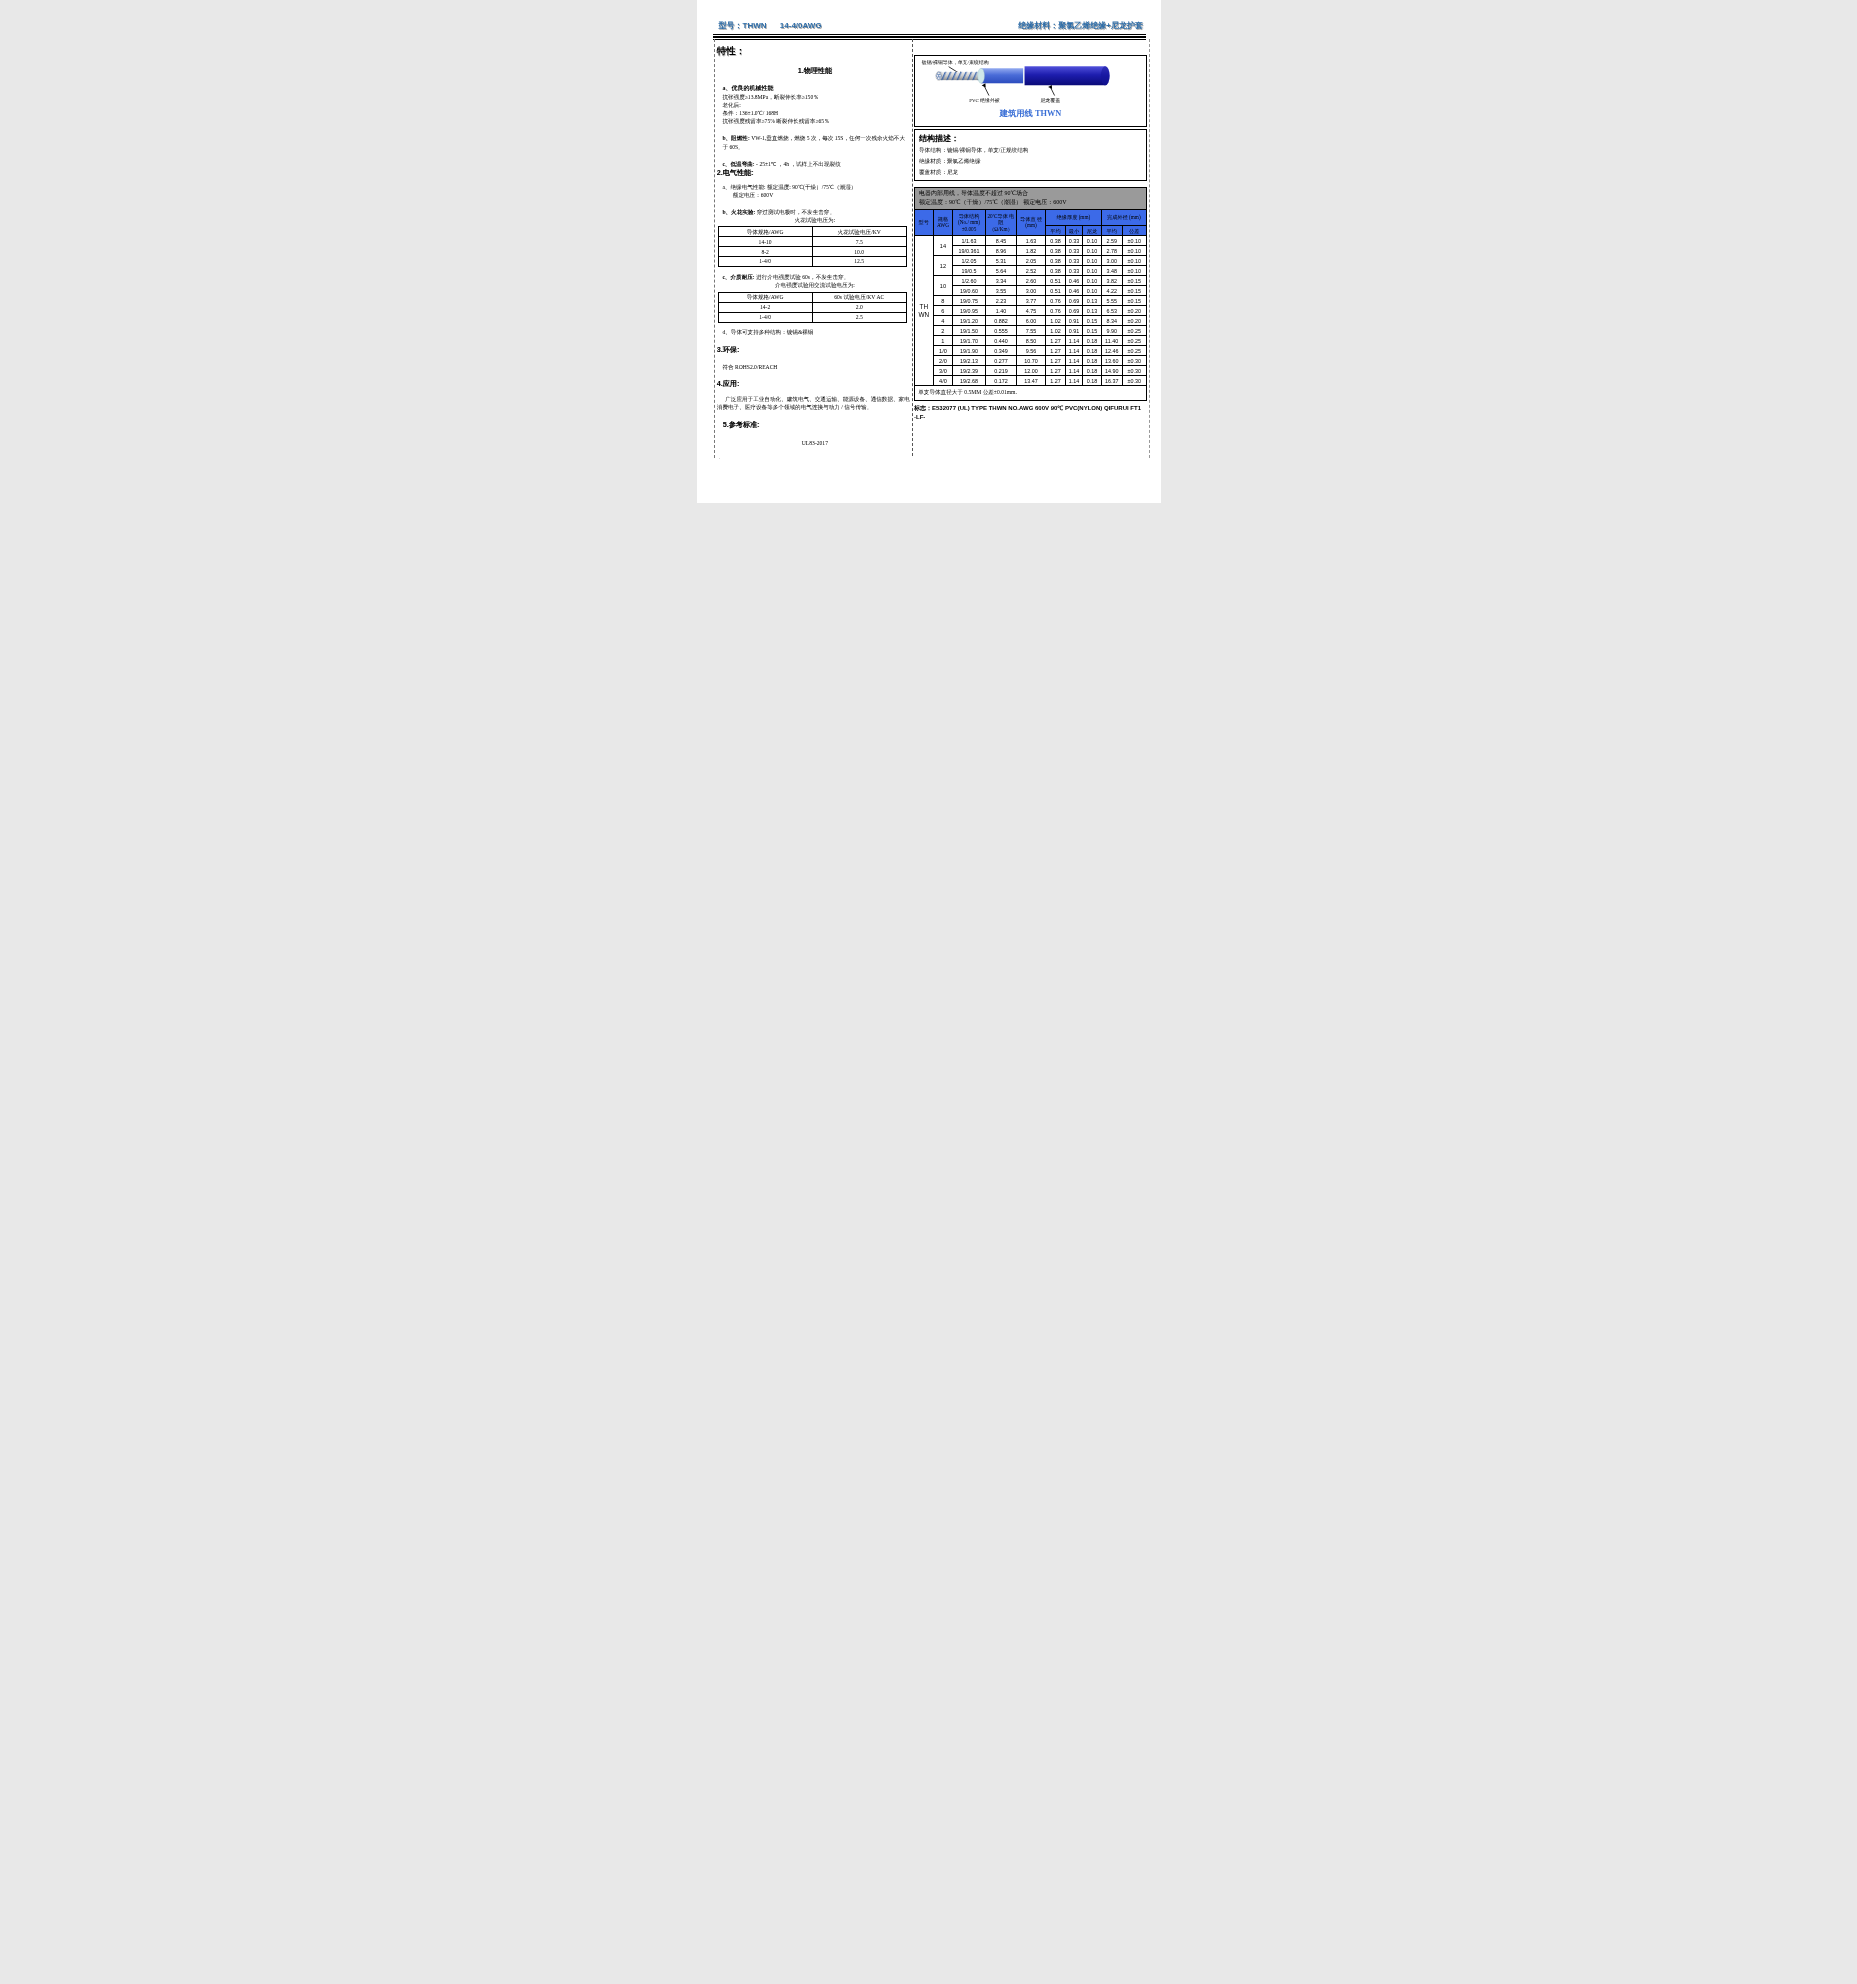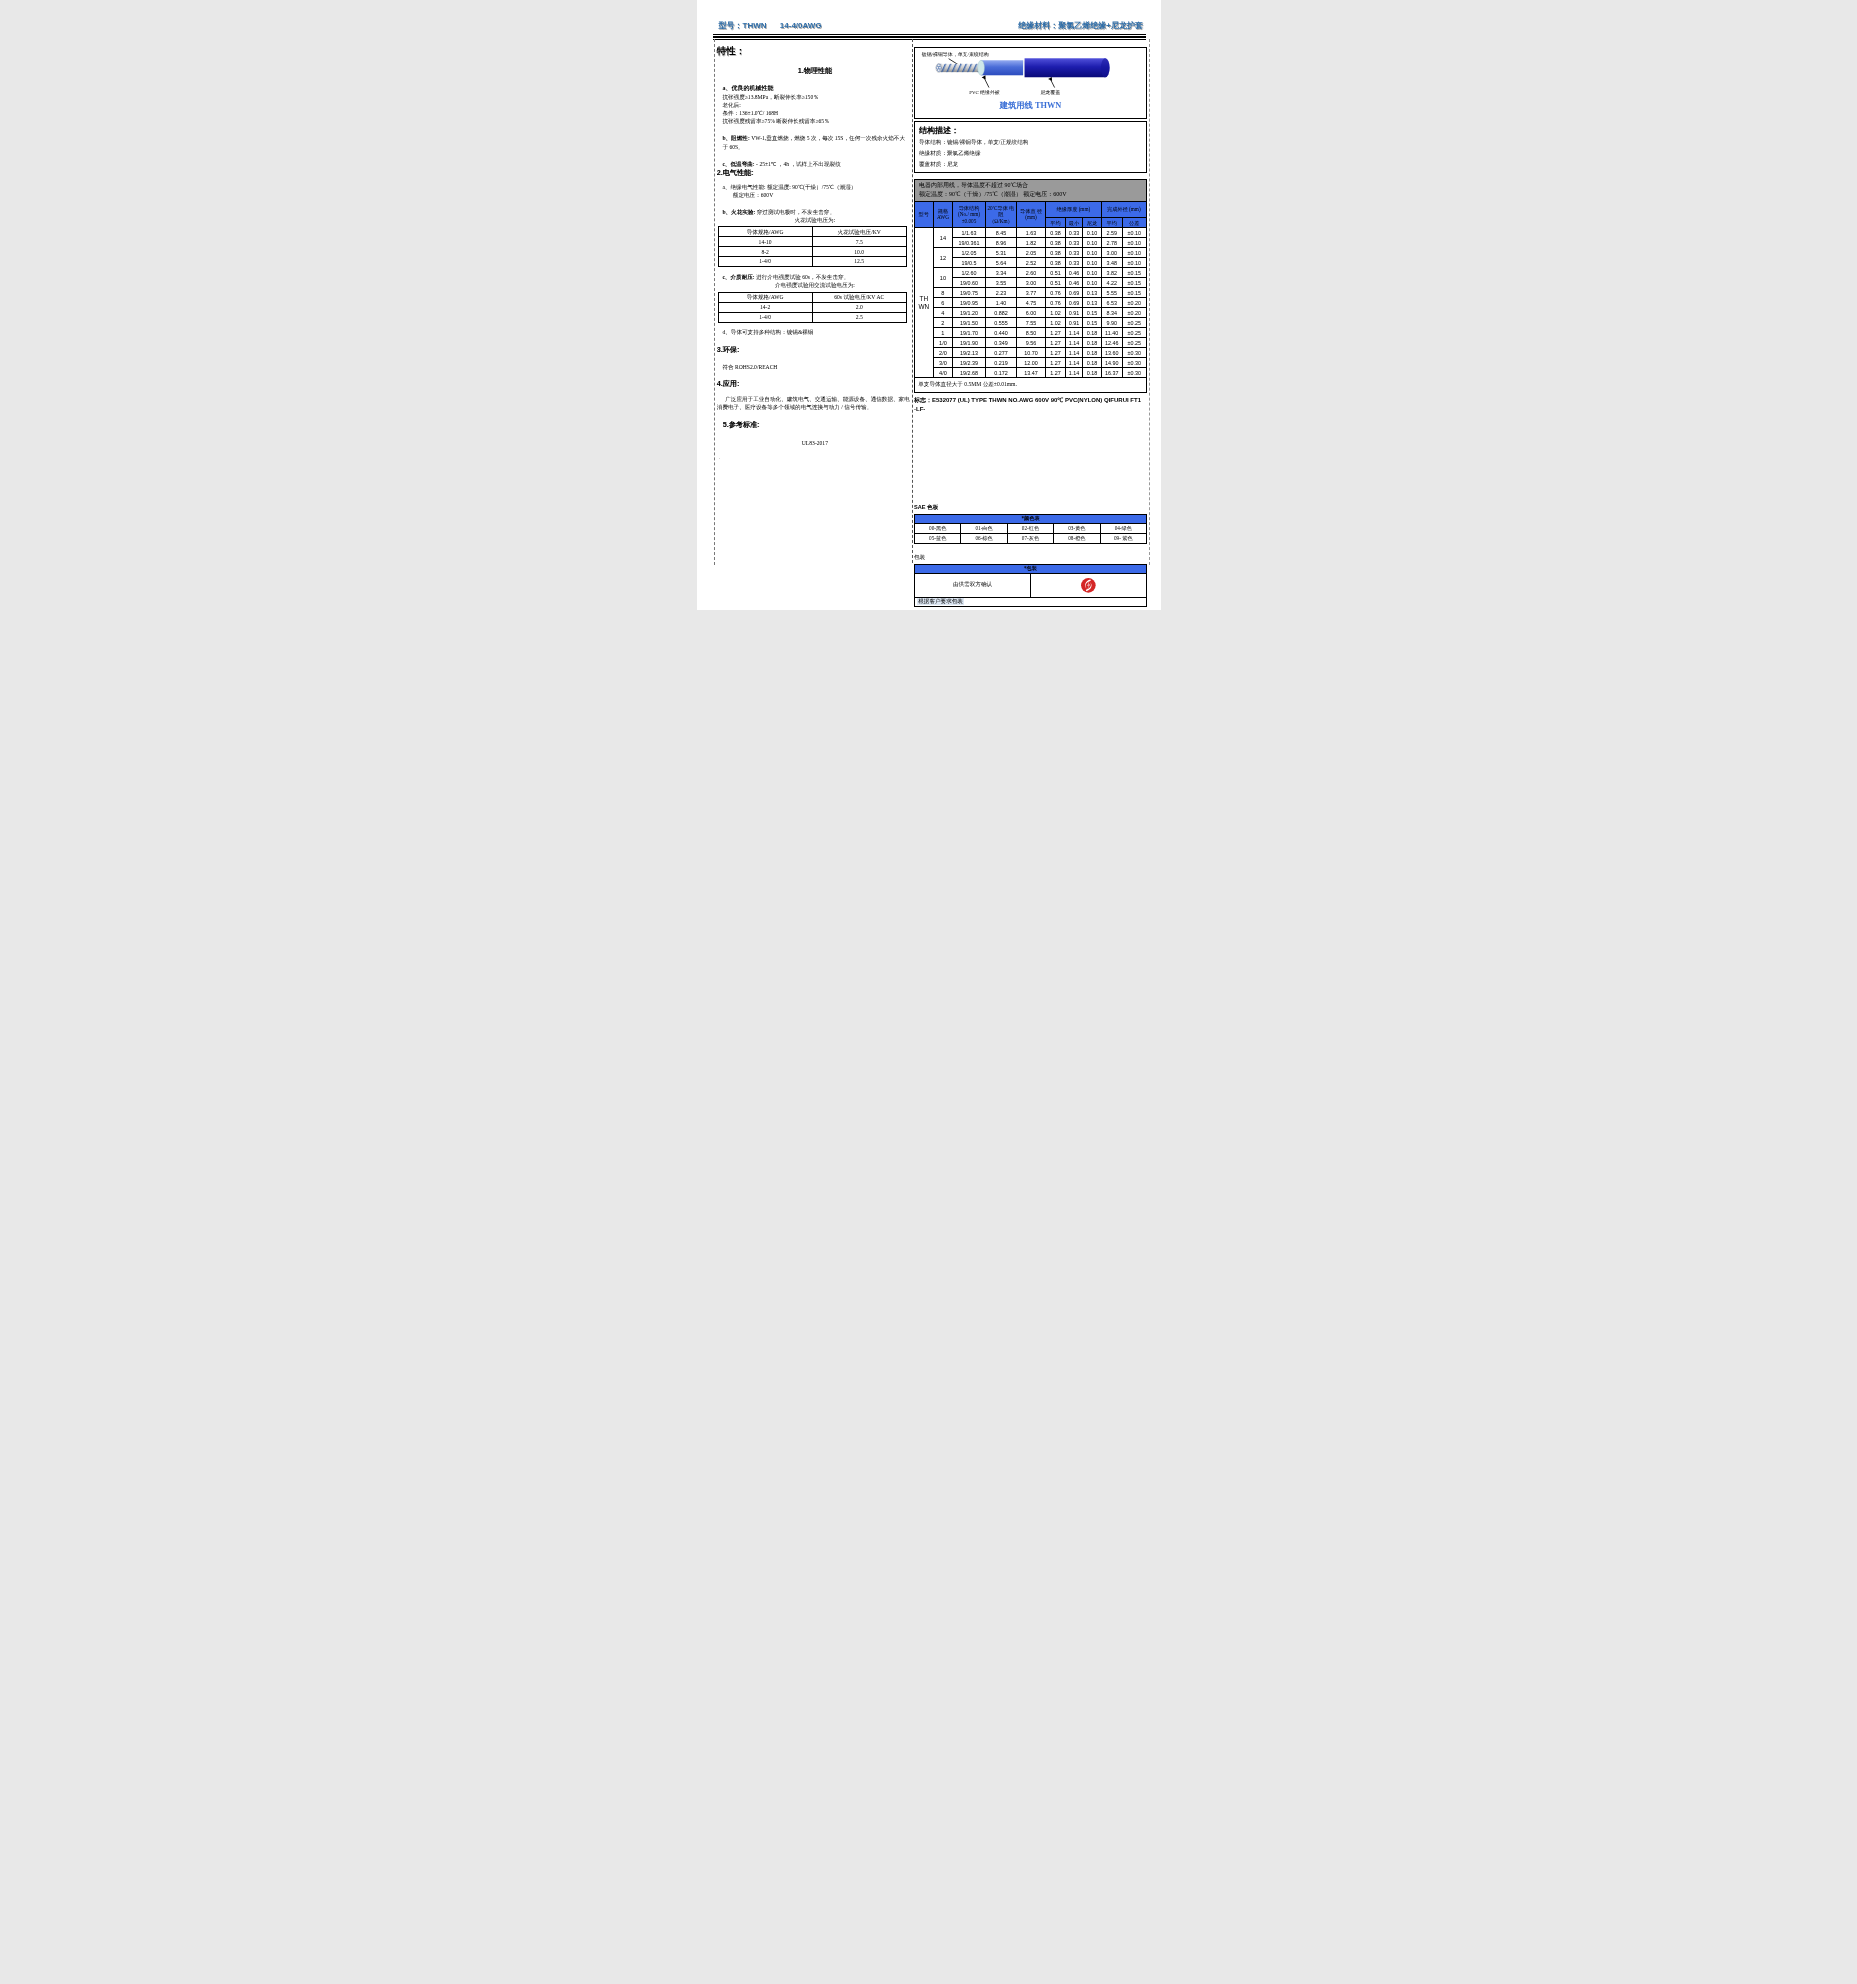--- a/index.html
+++ b/index.html
@@ -1,19 +1,19 @@
 <!DOCTYPE html>
 <html style="font-size:6.4px"><head>
 <meta charset="utf-8">
 <style>
   * { box-sizing: border-box; margin: 0; padding: 0; }
   html,body { background:#e8e8e8; }
   .page {
     position: relative;
-    width: 464px; height: 610px;
+    width: 464px; height: 503px;
     margin: 0 auto;
     background: #ffffff;
     font-family: "Liberation Serif", serif;
     color: #000;
     overflow: hidden;
   }
   
   .hdr { position:absolute; top:20px; left:22px; right:17.5px; display:flex; justify-content:space-between; }
   .hdr-title {
     font-family:"Liberation Sans", sans-serif;
@@ -34,21 +34,21 @@
   .h-big  { font-family:"Liberation Sans",sans-serif; font-weight:bold; font-size:9.5px; text-shadow:0.6px 0.6px 0 #bdbdbd; }
   .h-med  { font-family:"Liberation Sans",sans-serif; font-weight:bold; font-size:7.1px; text-shadow:0.4px 0.4px 0 #c6c6c6; }
   .h-sub  { font-weight:bold; font-size:6px; }
   .lbl-b  { font-weight:bold; }
   .ind1 { margin-left:3.2px;text-align:center; }
   .ind2 { margin-left:5.6px; }
   .mini-table { width:98%; border-collapse:collapse; margin:2.4px 0 1.6px 0.8px; font-size:5.6px; }
   .mini-table th, .mini-table td { border:0.8px solid #000; text-align:center; height:9.5px; font-weight:normal; padding:0.4px 1.6px; }
   .stray-dot { position:absolute; left:4.8px; top:416px; color:#666; font-size:4.8px; }
   
-  .col-right { position:absolute; left:200px; top:0; width:233px; }
+  .col-right { position:absolute; left:200px; top:8px; width:233px; }
   
   .wirebox { margin-top:7.5px; height:72px; border:0.8px solid #000; position:relative; }
   .wirebox svg { position:absolute; left:0; top:0; }
   
   .structbox { margin-top:2.8px; border:0.8px solid #000; padding:2.4px 4px 3.2px 4px; }
   .structbox .st-title { font-family:"Liberation Sans",sans-serif; font-weight:bold; font-size:8px; text-shadow:0.4px 0.4px 0 #c0c0c0; margin-bottom:1.6px; }
   .structbox .st-line { font-size:5.6px; line-height:1.9; }
   
   .usageband { margin-top:5.2px; background:#9a9a9a; border:0.8px solid #000; border-bottom:none; padding:1.6px 4px 2px 4px; font-size:6px; line-height:1.45; }
   

